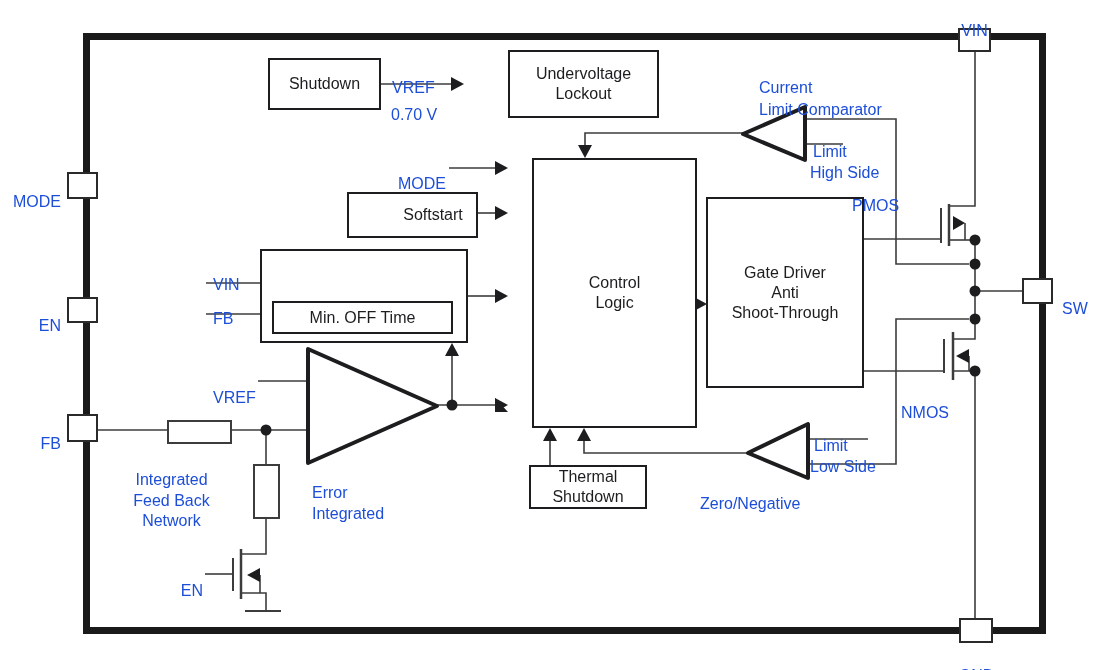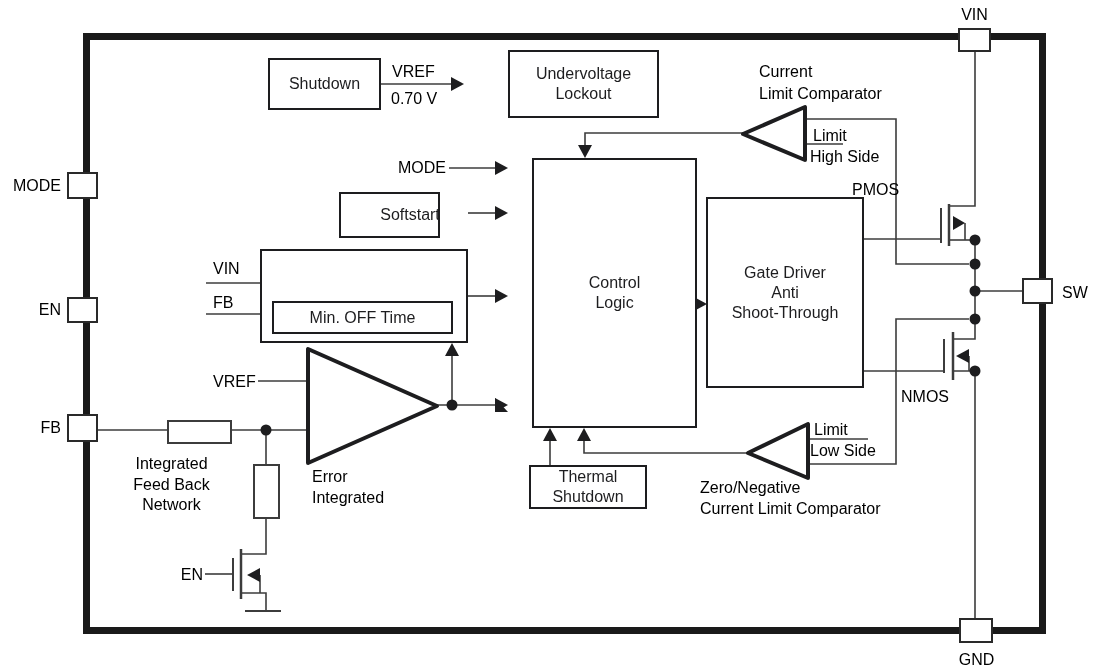--- a/index.html
+++ b/index.html
@@ -1,20 +1,20 @@
 <!DOCTYPE html>
 <html><head>
 <meta charset="utf-8">
 <style>
   html,body{margin:0;padding:0;background:#ffffff;}
   #stage{
     position:relative;width:1100px;height:670px;background:#ffffff;
     font-family:"Liberation Sans", sans-serif;color:#1d1d1f;overflow:hidden;
   }
-  .lbl{position:absolute;font-size:16px;line-height:19px;color:#000000;white-space:nowrap;}
+  .lbl{position:absolute;font-size:16px;line-height:19px;color:#1d4ed8;white-space:nowrap;margin-top:16px;}
   .blk{
     position:absolute;background:#ffffff;border:2px solid #1d1d1f;
     display:flex;flex-direction:column;align-items:center;justify-content:center;
     font-size:16px;line-height:20px;text-align:center;box-sizing:border-box;
   }
   .pin{
     position:absolute;background:#ffffff;border:2px solid #2a2a2a;box-sizing:border-box;
   }
   #outer-border{
     position:absolute;left:83px;top:33px;width:963px;height:601px;
@@ -133,21 +133,21 @@
 
   <div class="blk" style="left:268px;top:58px;width:113px;height:52px;">
     <span>Shutdown</span>
   </div>
 
   <div class="blk" style="left:508px;top:50px;width:151px;height:68px;">
     <span>Undervoltage</span>
     <span>Lockout</span>
   </div>
 
-  <div class="blk" style="left:339px;top:192px;width:101px;height:46px;padding-left:41px;">
+  <div class="blk" style="left:347px;top:192px;width:131px;height:46px;padding-left:41px;">
     <span>Softstart</span>
   </div>
 
   <div class="blk" style="left:260px;top:249px;width:208px;height:94px;padding:0;"></div>
   <div class="blk" style="left:272px;top:301px;width:181px;height:33px;">
     <span>Min. OFF Time</span>
   </div>
 
   <div class="blk" style="left:532px;top:158px;width:165px;height:270px;">
     <span>Control</span>
@@ -196,18 +196,17 @@
   <div class="lbl rt" style="left:160px;top:565px;width:43px;">EN</div>
 
   <div class="lbl" style="left:759px;top:62px;">Current</div>
   <div class="lbl" style="left:759px;top:84px;">Limit Comparator</div>
   <div class="lbl" style="left:813px;top:126px;">Limit</div>
   <div class="lbl" style="left:810px;top:147px;">High Side</div>
 
   <div class="lbl" style="left:814px;top:420px;">Limit</div>
   <div class="lbl" style="left:810px;top:441px;">Low Side</div>
   <div class="lbl" style="left:700px;top:478px;">Zero/Negative</div>
-  <div class="lbl" style="left:700px;top:499px;">Current Limit Comparator</div>
 
   <div class="lbl" style="left:852px;top:180px;">PMOS</div>
   <div class="lbl" style="left:901px;top:387px;">NMOS</div>
 
 </div>
 
 </body></html>

